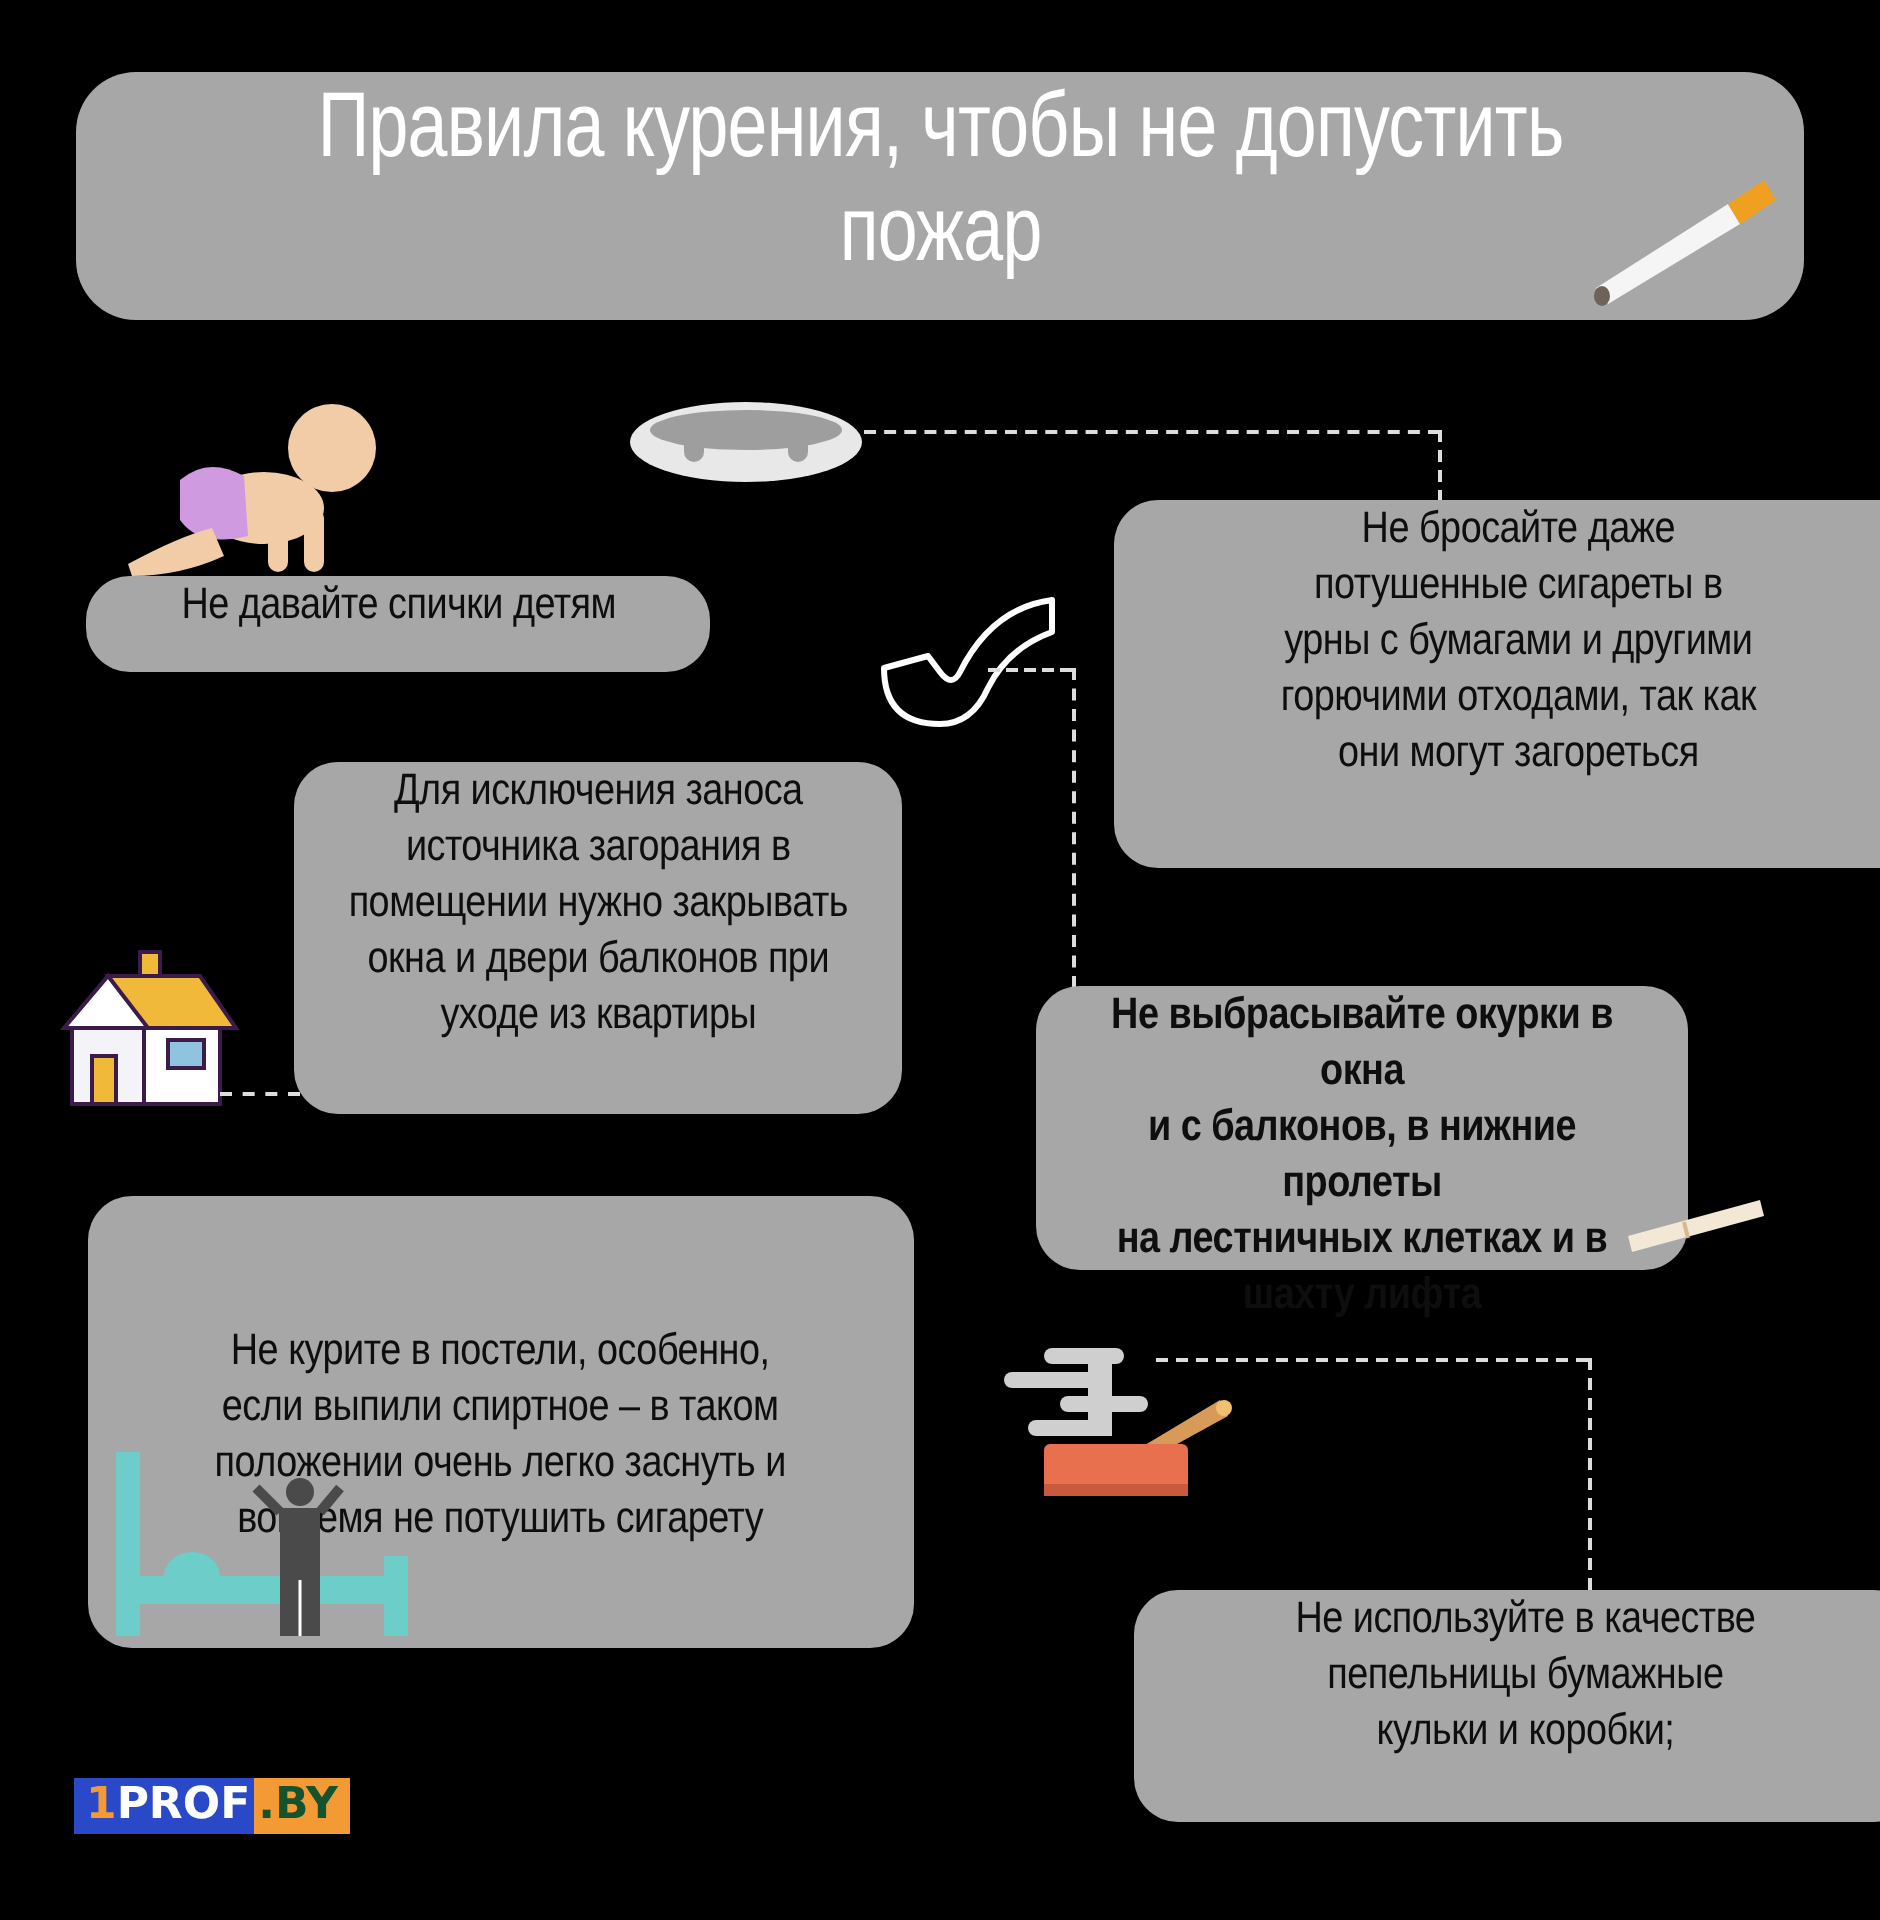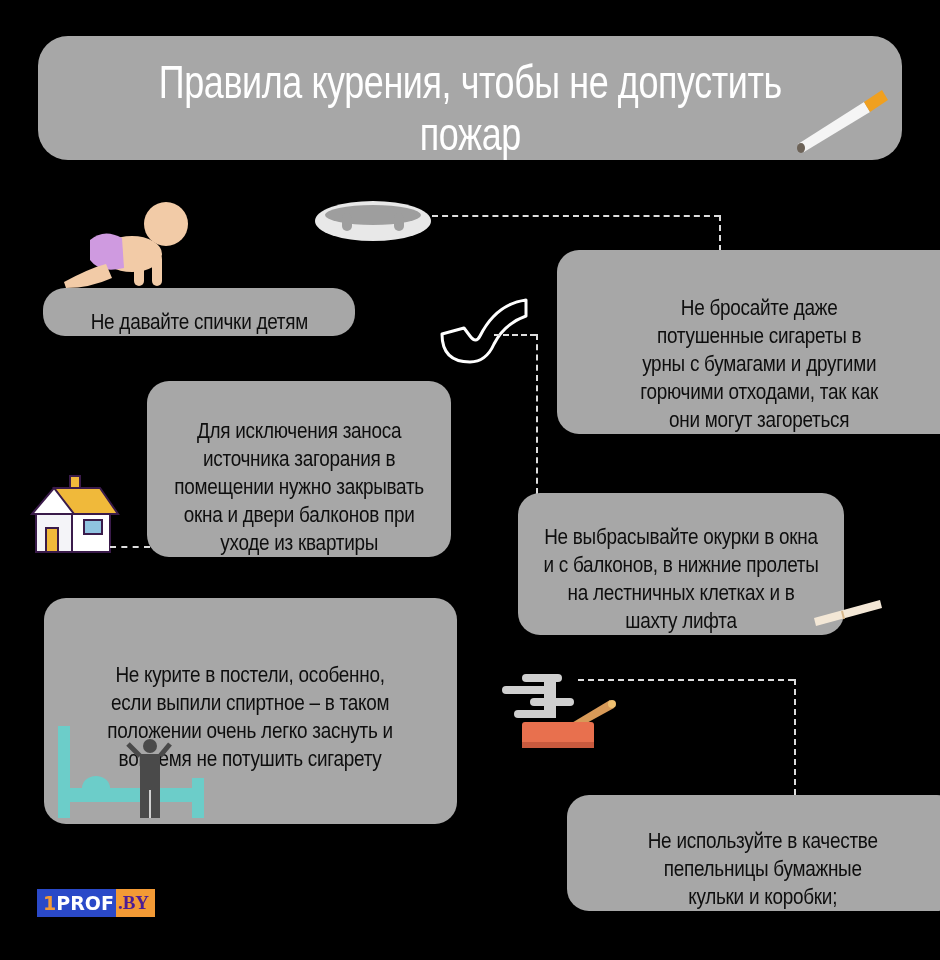--- a/index.html
+++ b/index.html
@@ -3,45 +3,45 @@
 <meta charset="utf-8">
 <style>
   html, body { margin: 0; padding: 0; }
   body {
     width: 940px; height: 960px; background: #000; position: relative; overflow: hidden;
     font-family: "Liberation Sans", "DejaVu Sans", sans-serif;
   }
   .box {
     position: absolute; background: #a7a7a7; color: #0e0e0e;
     border-radius: 22px; box-sizing: border-box;
-    display: flex; align-items: flex-end; justify-content: center; text-align: center;
+    display: flex; align-items: flex-start; justify-content: center; text-align: center;
     font-family: "Liberation Sans Narrow", "Liberation Sans", sans-serif;
   }
   .txt {
     font-size: 22px; line-height: 28px; letter-spacing: -0.3px;
     transform: scaleX(0.86); transform-origin: center;
     white-space: pre-line;
   }
   .title-box {
     left: 38px; top: 36px; width: 864px; height: 124px; border-radius: 30px;
   }
   .title-txt {
     color: #fff; font-size: 46px; line-height: 52px; white-space: pre-line;
     transform: scaleX(0.78); transform-origin: center; letter-spacing: -0.5px;
   }
   .dash-h { position: absolute; height: 0; border-top: 2px dashed #ddd; }
   .dash-v { position: absolute; width: 0; border-left: 2px dashed #ddd; }
   .icon { position: absolute; }
   .logo {
     position: absolute; left: 37px; top: 889px; height: 28px; display: flex;
-    font-family: "DejaVu Sans", sans-serif; font-weight: bold; font-size: 19px; justify-content: flex-end;
+    font-family: "DejaVu Sans", sans-serif; font-weight: bold; font-size: 22px; justify-content: flex-end;
   }
   .logo .a { background: #2a49c8; color: #fff; padding: 0 2px 0 6px; line-height: 28px; }
   .logo .a .one { color: #f39a35; }
-  .logo .b { background: #f39a35; color: #4c1d95; padding: 0 6px 0 2px; line-height: 28px; font-family: Liberation Serif, serif; }
+  .logo .b { background: #f39a35; color: #14532d; padding: 0 6px 0 2px; line-height: 28px; }
 </style>
 </head>
 <body>
 
 <div class="box title-box">
   <div class="title-txt">Правила курения, чтобы не допустить
 пожар</div>
 </div>
 <svg class="icon" style="left:792px;top:82px" width="96" height="74" viewBox="0 0 96 74">
   <polygon points="6,62 72,20 78,30 12,70" fill="#f5f5f5"></polygon>
@@ -95,21 +95,21 @@
 </svg>
 <div class="dash-h" style="left:110px;top:546px;width:40px;"></div>
 <div class="box" style="left:147px;top:381px;width:304px;height:176px;">
   <div class="txt">Для исключения заноса
 источника загорания в
 помещении нужно закрывать
 окна и двери балконов при
 уходе из квартиры</div>
 </div>
 
-<div class="box" style="left:518px;top:493px;width:326px;height:142px;">
+<div class="box" style="left:518px;top:493px;width:326px;height:142px;font-weight:bold;">
   <div class="txt">Не выбрасывайте окурки в окна
 и с балконов, в нижние пролеты
 на лестничных клетках и в
 шахту лифта</div>
 </div>
 <svg class="icon" style="left:812px;top:598px" width="72" height="30" viewBox="0 0 72 30">
   <polygon points="2,20 68,2 70,10 4,28" fill="#f3e7d6"></polygon>
   <line x1="30" y1="13" x2="32" y2="21" stroke="#d8b88c" stroke-width="2"></line>
 </svg>
 

